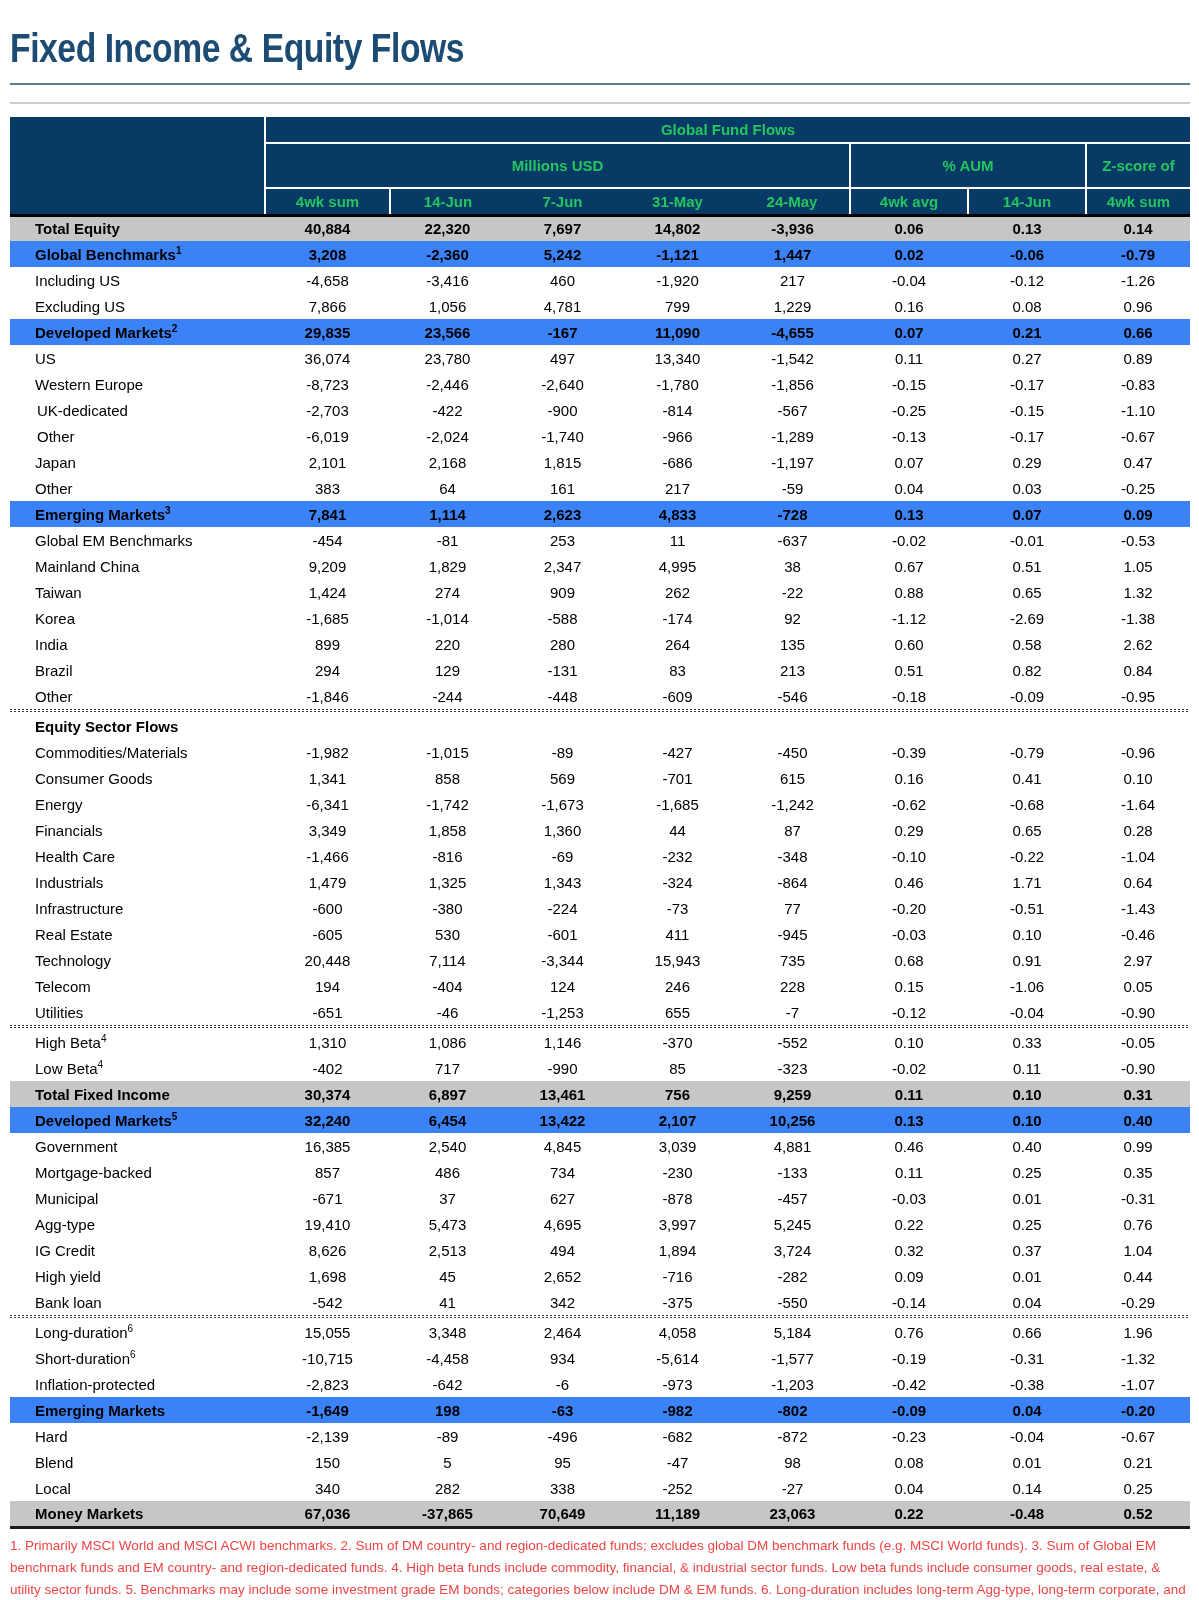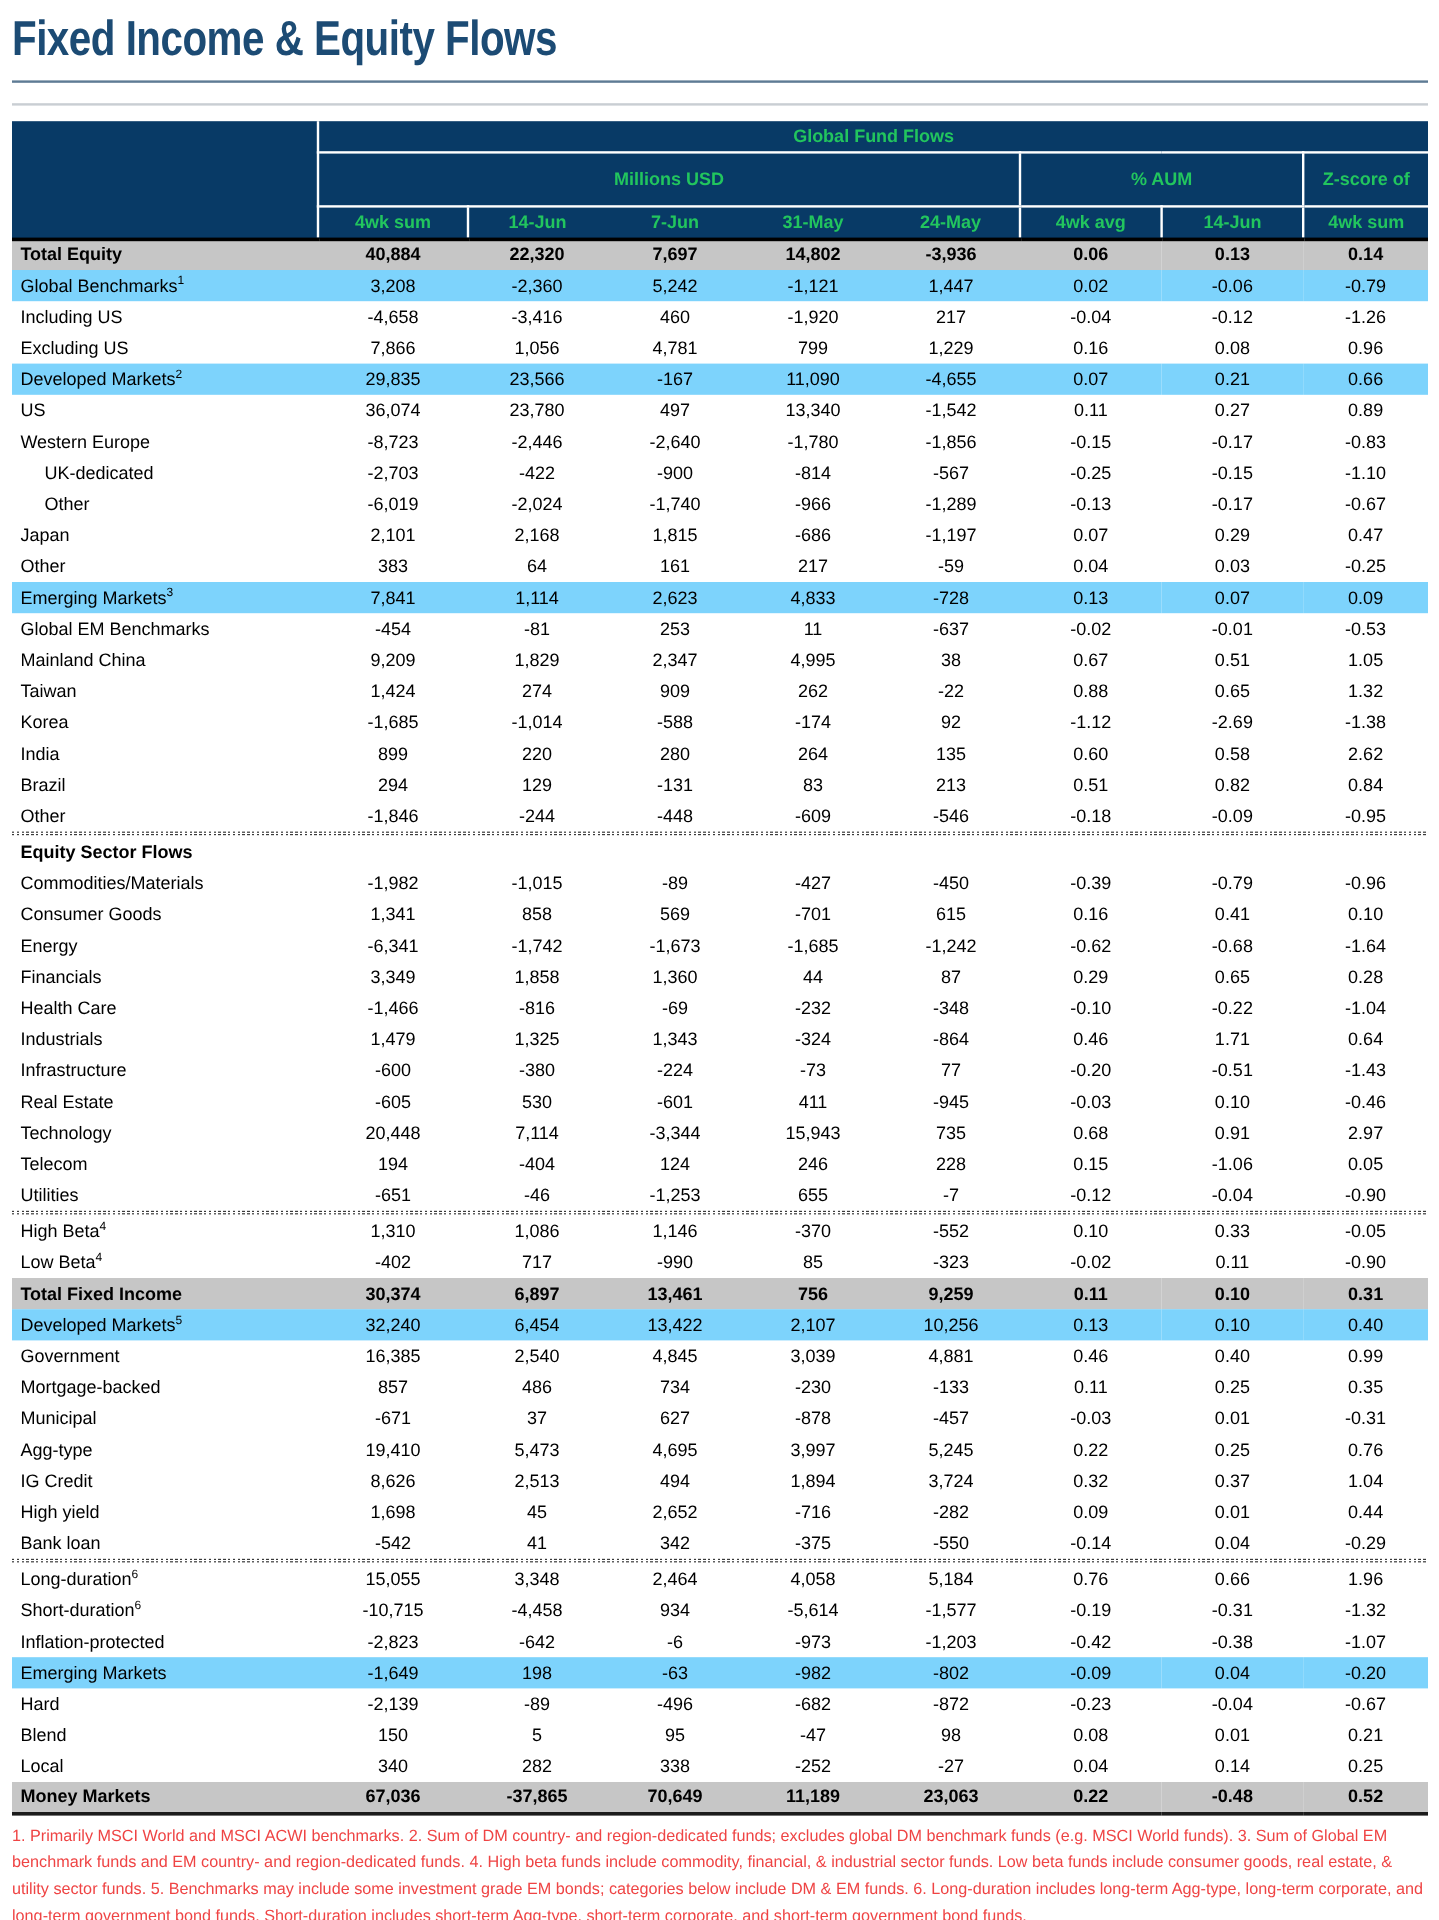--- a/index.html
+++ b/index.html
@@ -6,21 +6,21 @@
   html, body { margin: 0; padding: 0; background: #ffffff; }
   body {
     width: 1199px;
     font-family: "Liberation Sans", sans-serif;
     color: #000;
   }
   .page { padding: 6px 9px 0 10px; }
 
   
   h1.title {
-    margin: 0 0 0 0;
+    margin: 16px 0 0 0;
     padding: 0;
     height: 52px;
     line-height: 52px;
     white-space: nowrap;
   }
   h1.title .condensed {
     display: inline-block;
     transform: scaleX(0.82);
     transform-origin: left center;
     font-size: 41px;
@@ -56,26 +56,26 @@
 
   tbody td {
     height: 26px;
     font-size: 15px;
     text-align: center;
     padding: 0;
     vertical-align: middle;
   }
   tbody td.lbl {
     text-align: left;
-    padding-left: 7px;
+    padding-left: 25px;
     white-space: nowrap;
   }
   tbody tr.indent td.lbl { padding-left: 27px; }
   tbody tr.total td { background: #c6c6c6; font-weight: bold; }
-  tbody tr.section td { background: #7dd3fc; font-weight: normal; }
+  tbody tr.section td { background: #3b82f6; font-weight: bold; }
   tbody tr.subheader td.lbl { font-weight: bold; }
   tbody tr:last-child td { border-bottom: 3px solid #1b1b1b; }
   tbody sup { font-size: 10px; line-height: 0; }
 
   tr.divider td {
     height: 4px;
     padding: 0;
     background-image:
       repeating-linear-gradient(90deg, #3a3a3a 0 2px, transparent 2px 4px),
       repeating-linear-gradient(90deg, #3a3a3a 0 2px, transparent 2px 4px);

